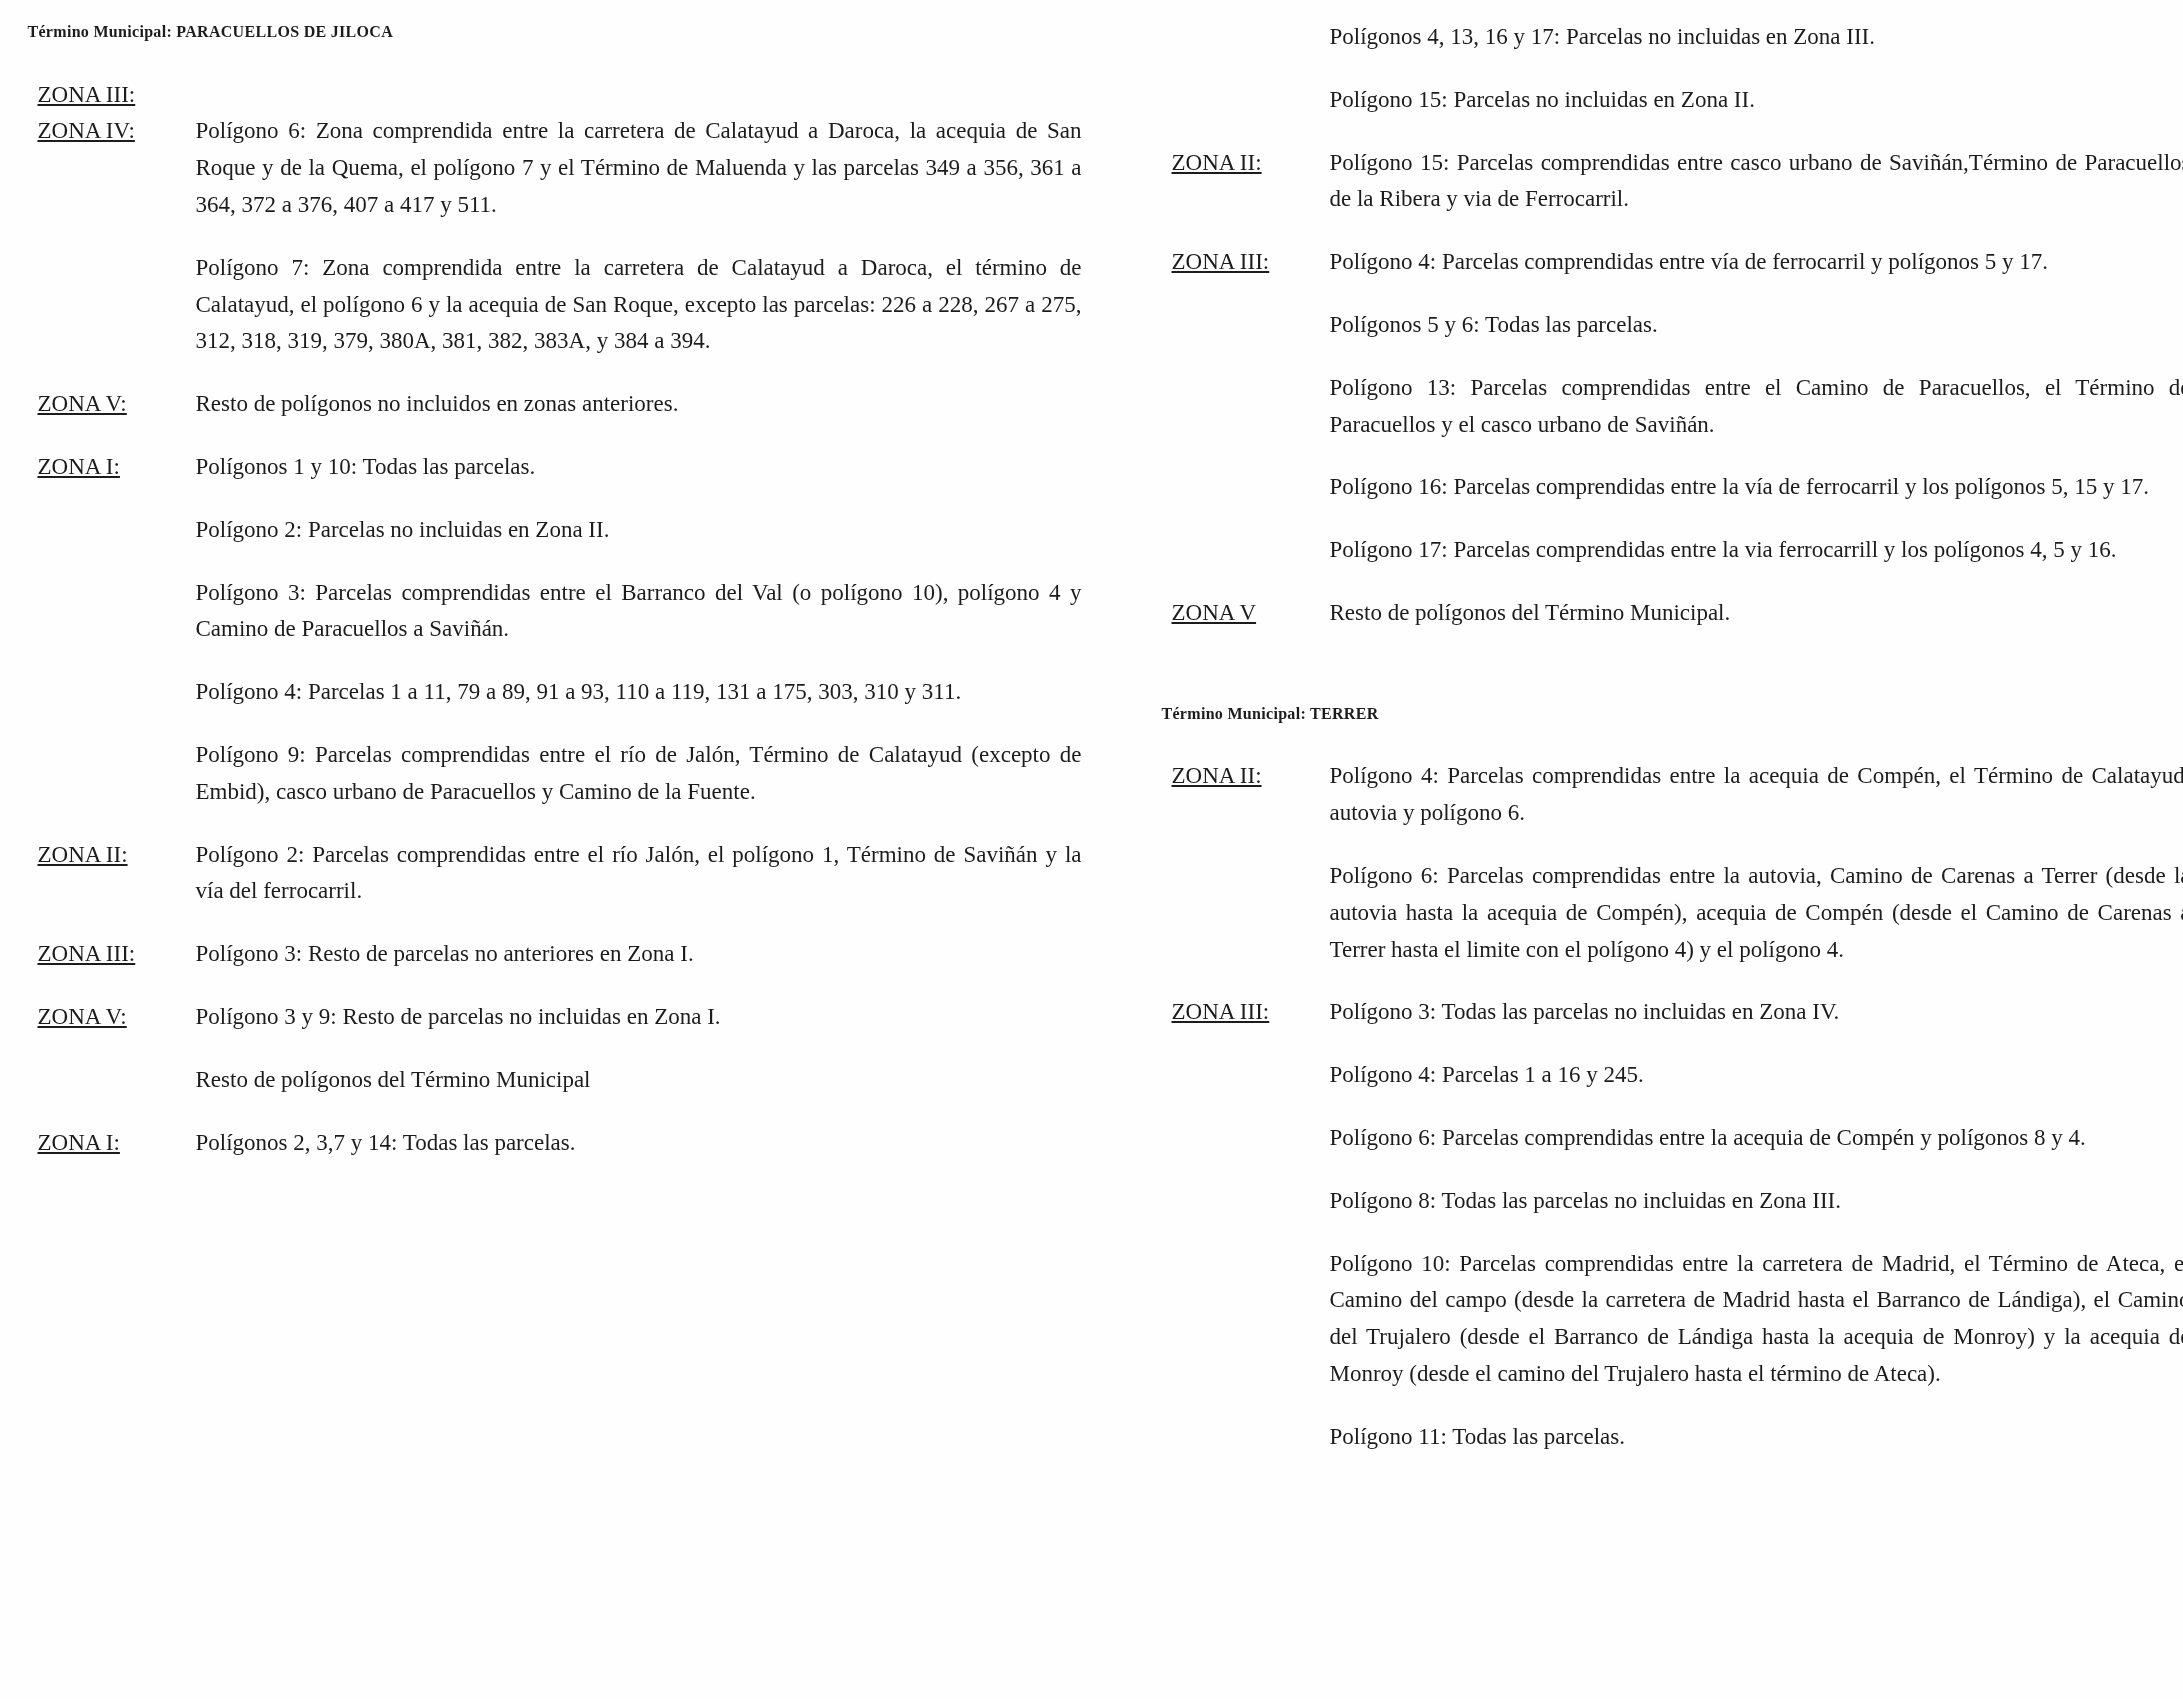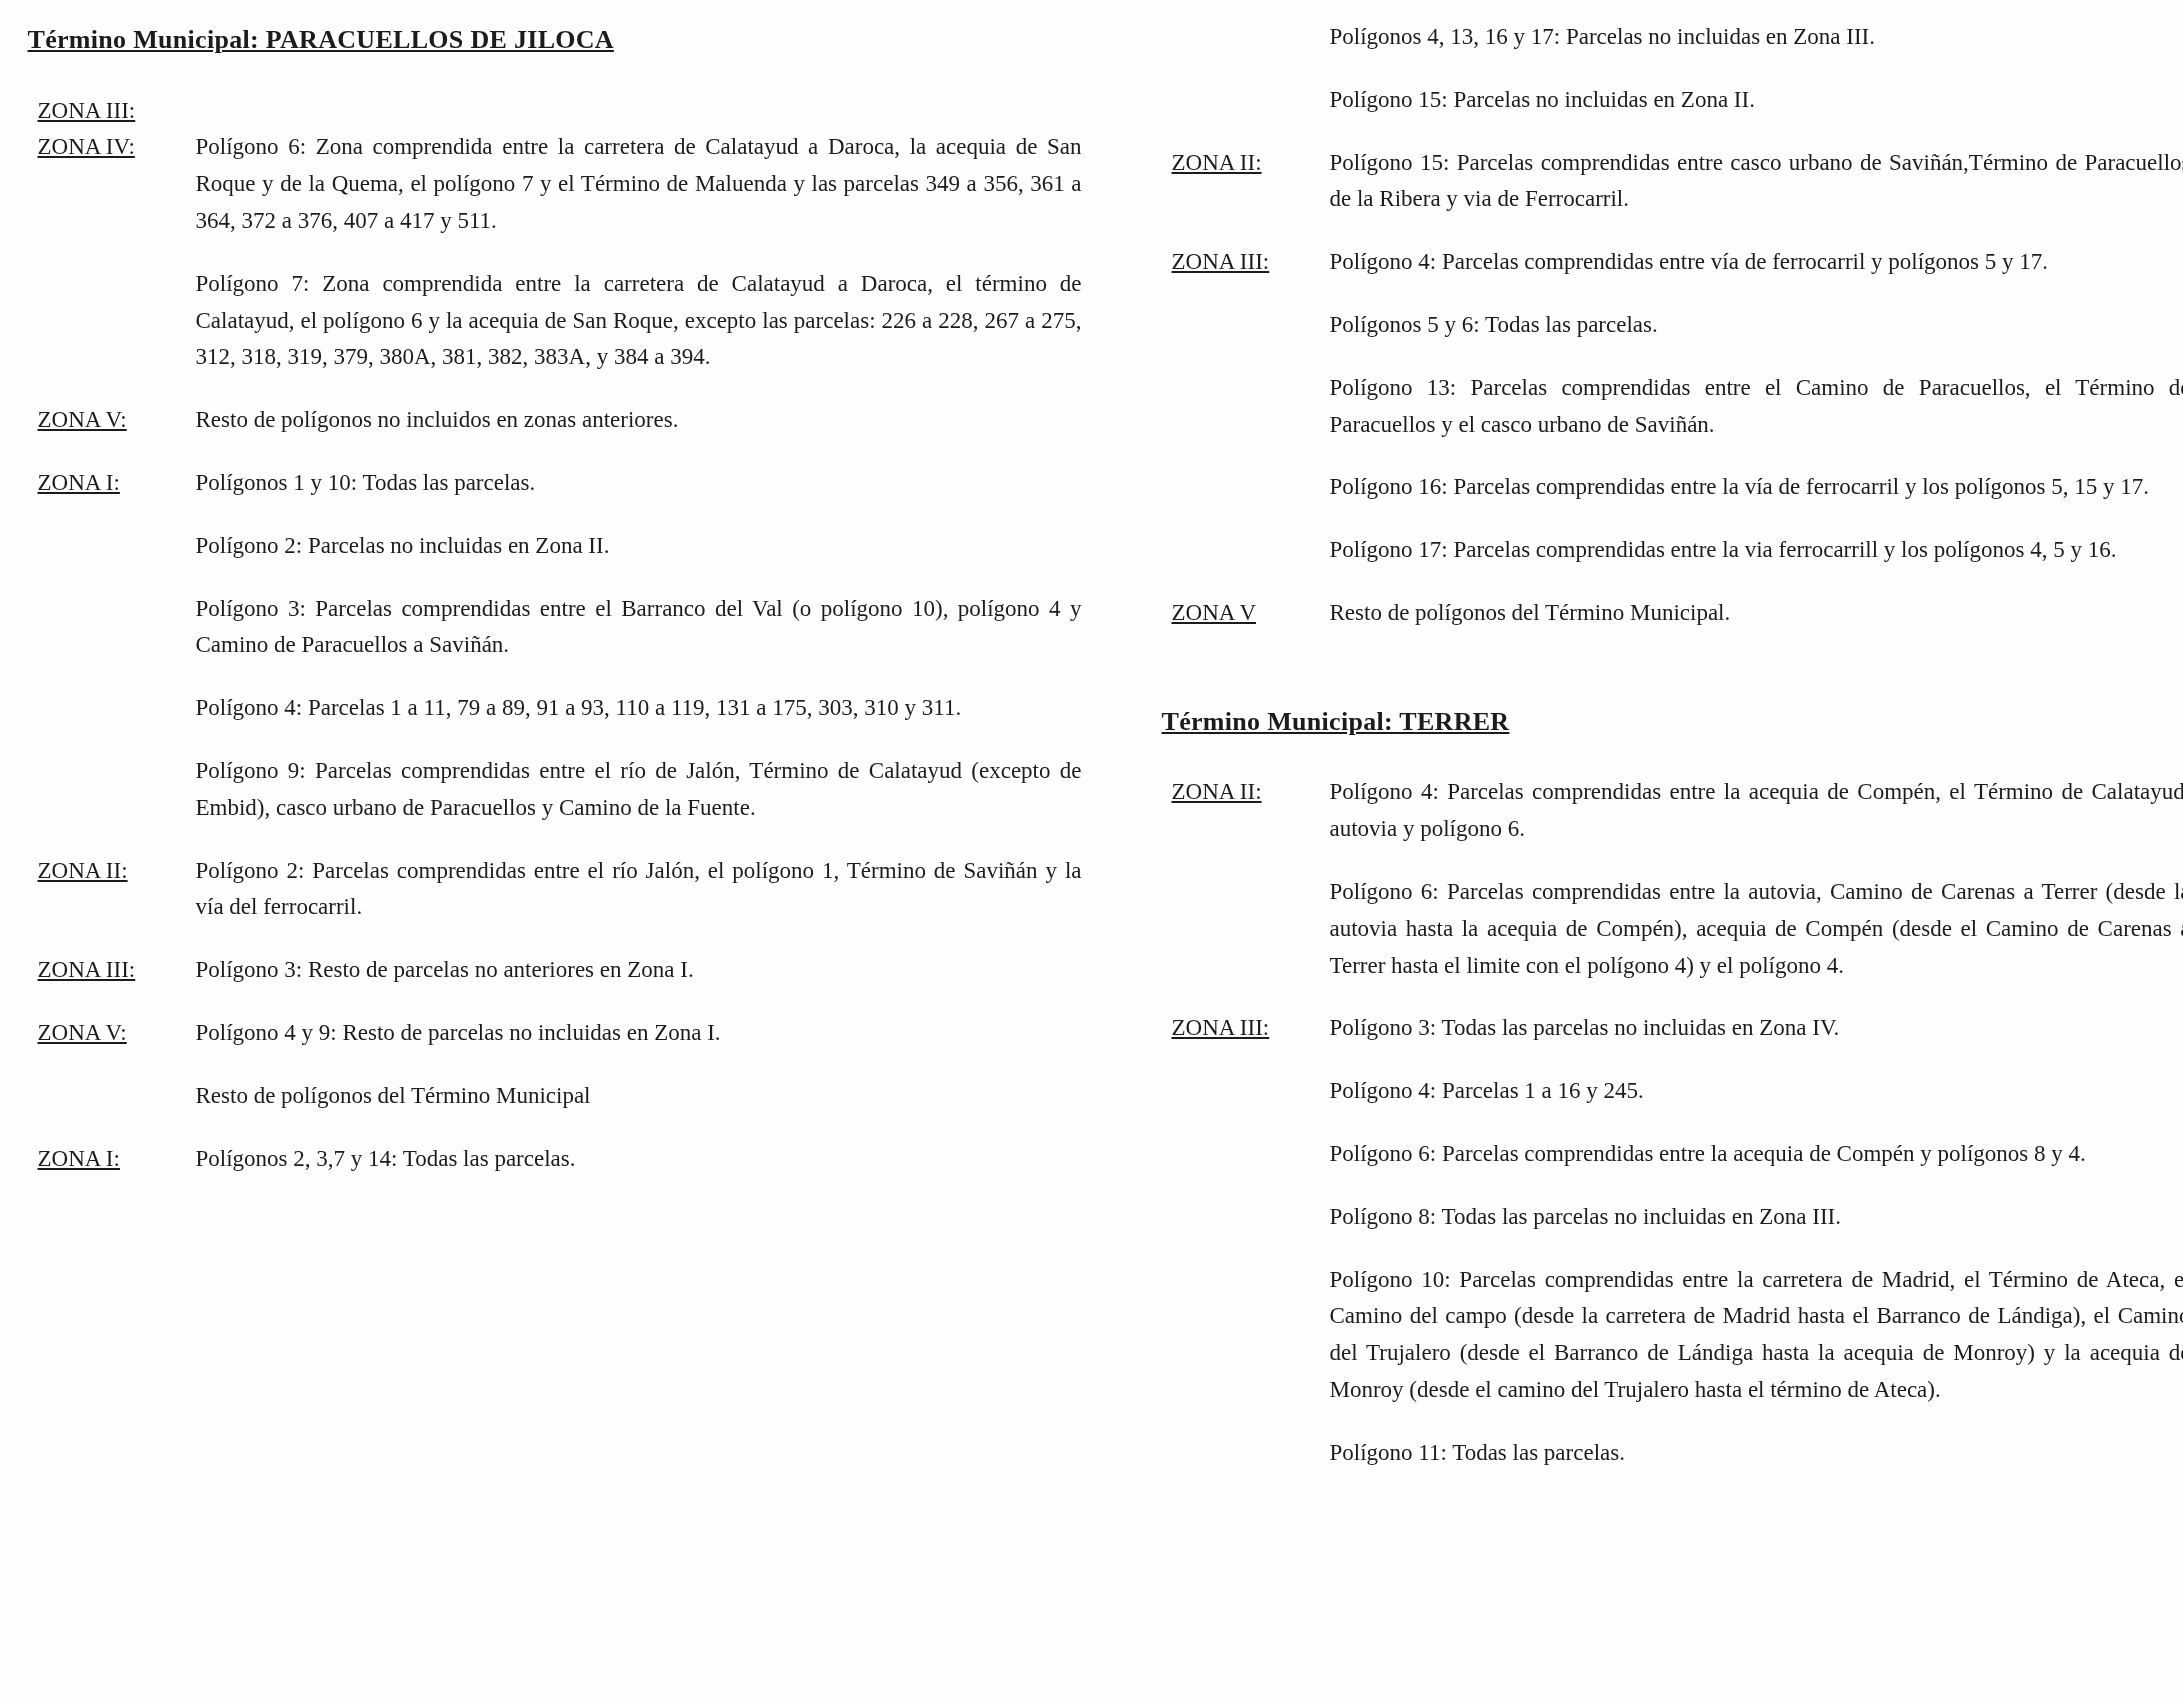--- a/index.html
+++ b/index.html
@@ -15,23 +15,22 @@
     overflow: hidden;
   }
   .page {
     display: flex;
     padding: 19px 0 0 27.5px;
   }
   .col { flex: none; }
   .col-left  { width: 1054px; }
   .col-right { width: 1029px; margin-left: 80px; }
   .heading {
-    font-size: 26px;
+    font-size: 16px;
     font-weight: bold;
-    text-decoration: underline;
     margin: 0 0 32px 0;
     letter-spacing: 0.3px;
   }
   .heading.mt { margin-top: 43px; }
   .entry {
     display: flex;
     align-items: flex-start;
   }
   .zone {
     flex: 0 0 158px;
@@ -99,21 +98,21 @@
       <div class="entry">
         <div class="zone">ZONA III:</div>
         <div class="paras">
           <p class="para">Polígono 3: Resto de parcelas no anteriores en Zona I.</p>
         </div>
       </div>
 
       <div class="entry">
         <div class="zone">ZONA V:</div>
         <div class="paras">
-          <p class="para">Polígono 4 y 9: Resto de parcelas no incluidas en Zona I.</p>
+          <p class="para">Polígono 3 y 9: Resto de parcelas no incluidas en Zona I.</p>
           <p class="para">Resto de polígonos del Término Municipal</p>
         </div>
       </div>
     </section>
 
     <section>
 
       <div class="entry">
         <div class="zone">ZONA I:</div>
         <div class="paras">

